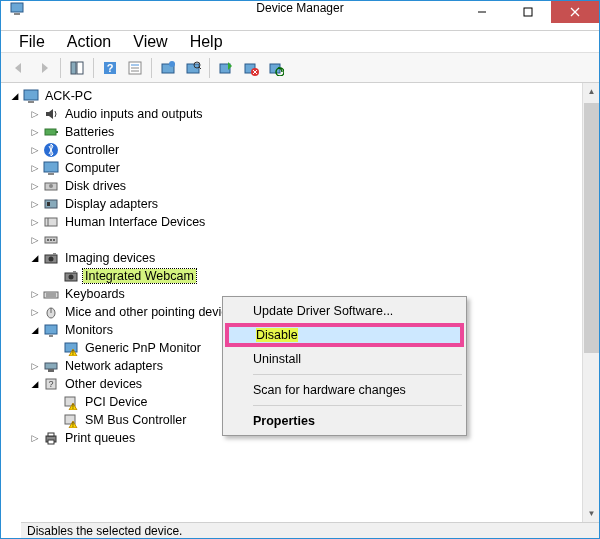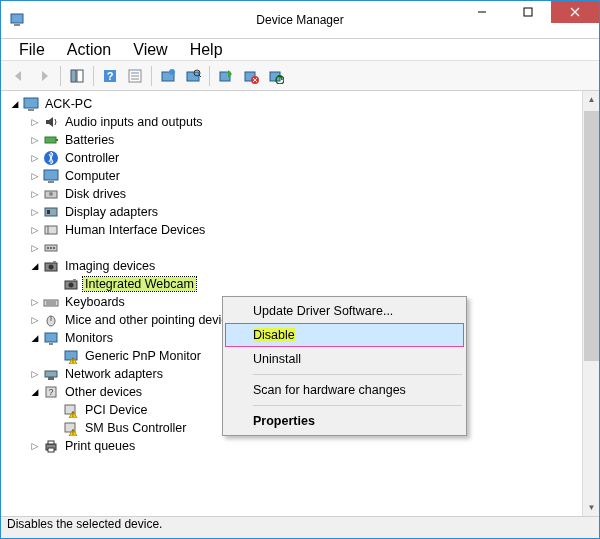--- a/index.html
+++ b/index.html
@@ -1,18 +1,18 @@
 <!DOCTYPE html>
 <html><head>
 <meta charset="utf-8">
 <style>
 * { box-sizing: border-box; margin: 0; padding: 0; }
 body { font-family: "Segoe UI", Tahoma, sans-serif; font-size: 12px; background: #fff; width: 600px; height: 539px; overflow: hidden; position: relative; }
 .window { width: 600px; height: 539px; border: 1px solid #2a8dd4; display: flex; flex-direction: column; background: #fff; }
-.titlebar { height: 38px; background: #fff; display: flex; align-items: center; position: relative; border-bottom: 1px solid #d0d0d0; }
+.titlebar { height: 30px; background: #fff; display: flex; position: relative; border-bottom: 1px solid #d0d0d0; }
 .titlebar .app-icon { width: 16px; height: 16px; margin-left: 8px; display: flex; align-items: center; justify-content: center; }
 .titlebar .title { position: absolute; left: 50%; transform: translateX(-50%); font-size: 12px; color: #000; }
 .win-controls { margin-left: auto; display: flex; height: 100%; }
 .win-btn { width: 46px; height: 22px; display: flex; align-items: center; justify-content: center; font-size: 13px; cursor: default; }
 .win-btn.min { background: #fff; }
 .win-btn.max { background: #fff; }
 .win-btn.close { background: #c75050; color: #fff; width: 48px; }
 .menubar { height: 22px; display: flex; align-items: center; padding-left: 8px; gap: 2px; background: #fff; border-bottom: 1px solid #e0e0e0; }
 .menu-item { padding: 2px 10px; font-size: 16px; cursor: default; }
 .toolbar { height: 30px; display: flex; align-items: center; padding-left: 6px; gap: 1px; background: #f7f7f7; border-bottom: 1px solid #d0d0d0; }
@@ -27,24 +27,24 @@
 .scroll-arrow.down { bottom: 0; }
 .tree-node { display: flex; align-items: center; height: 18px; white-space: nowrap; }
 .expander { width: 12px; height: 12px; display: inline-flex; align-items: center; justify-content: center; margin-right: 2px; font-size: 9px; color: #606060; cursor: default; }
 .expander.open { color: #000; }
 .node-icon { width: 16px; height: 16px; display: inline-flex; align-items: center; justify-content: center; margin-right: 4px; font-size: 12px; }
 .node-label { padding: 0 2px; }
 .indent-0 { padding-left: 0; }
 .indent-1 { padding-left: 20px; }
 .indent-2 { padding-left: 40px; }
 .selected .node-label { background: #d4f37f; outline: 1px dotted #000; }
-.statusbar { height: 22px; border-top: 1px solid #d0d0d0; display: flex; align-items: flex-start; padding-left: 6px; font-size: 12px; background: #f0f0f0; }
+.statusbar { height: 16px; border-top: 1px solid #d0d0d0; display: flex; align-items: flex-end; padding-left: 6px; font-size: 12px; background: #f0f0f0; margin-left: 20px; }
 .context-menu { position: absolute; left: 222px; top: 296px; width: 245px; background: #f0f0f0; border: 1px solid #999; box-shadow: 3px 3px 4px rgba(0,0,0,.25); padding: 2px; z-index: 10; }
 .ctx-item { height: 24px; display: flex; align-items: center; padding-left: 28px; font-size: 12.5px; cursor: default; }
-.ctx-item.highlighted { background: #cde8ff; border: 1px solid #ec4899; padding-left: 27px; height: 24px; }
+.ctx-item.highlighted { background: #cde8ff; border: 4px solid #ec4899; padding-left: 27px; height: 24px; }
 .ctx-item.highlighted span { background: #e6f74a; }
 .ctx-sep { height: 1px; background: #d0d0d0; margin: 3px 2px 3px 28px; }
 .ctx-bold { font-weight: bold; }
 svg { display: block; }
 </style>
 </head>
 <body>
 
 <div class="window">
 

